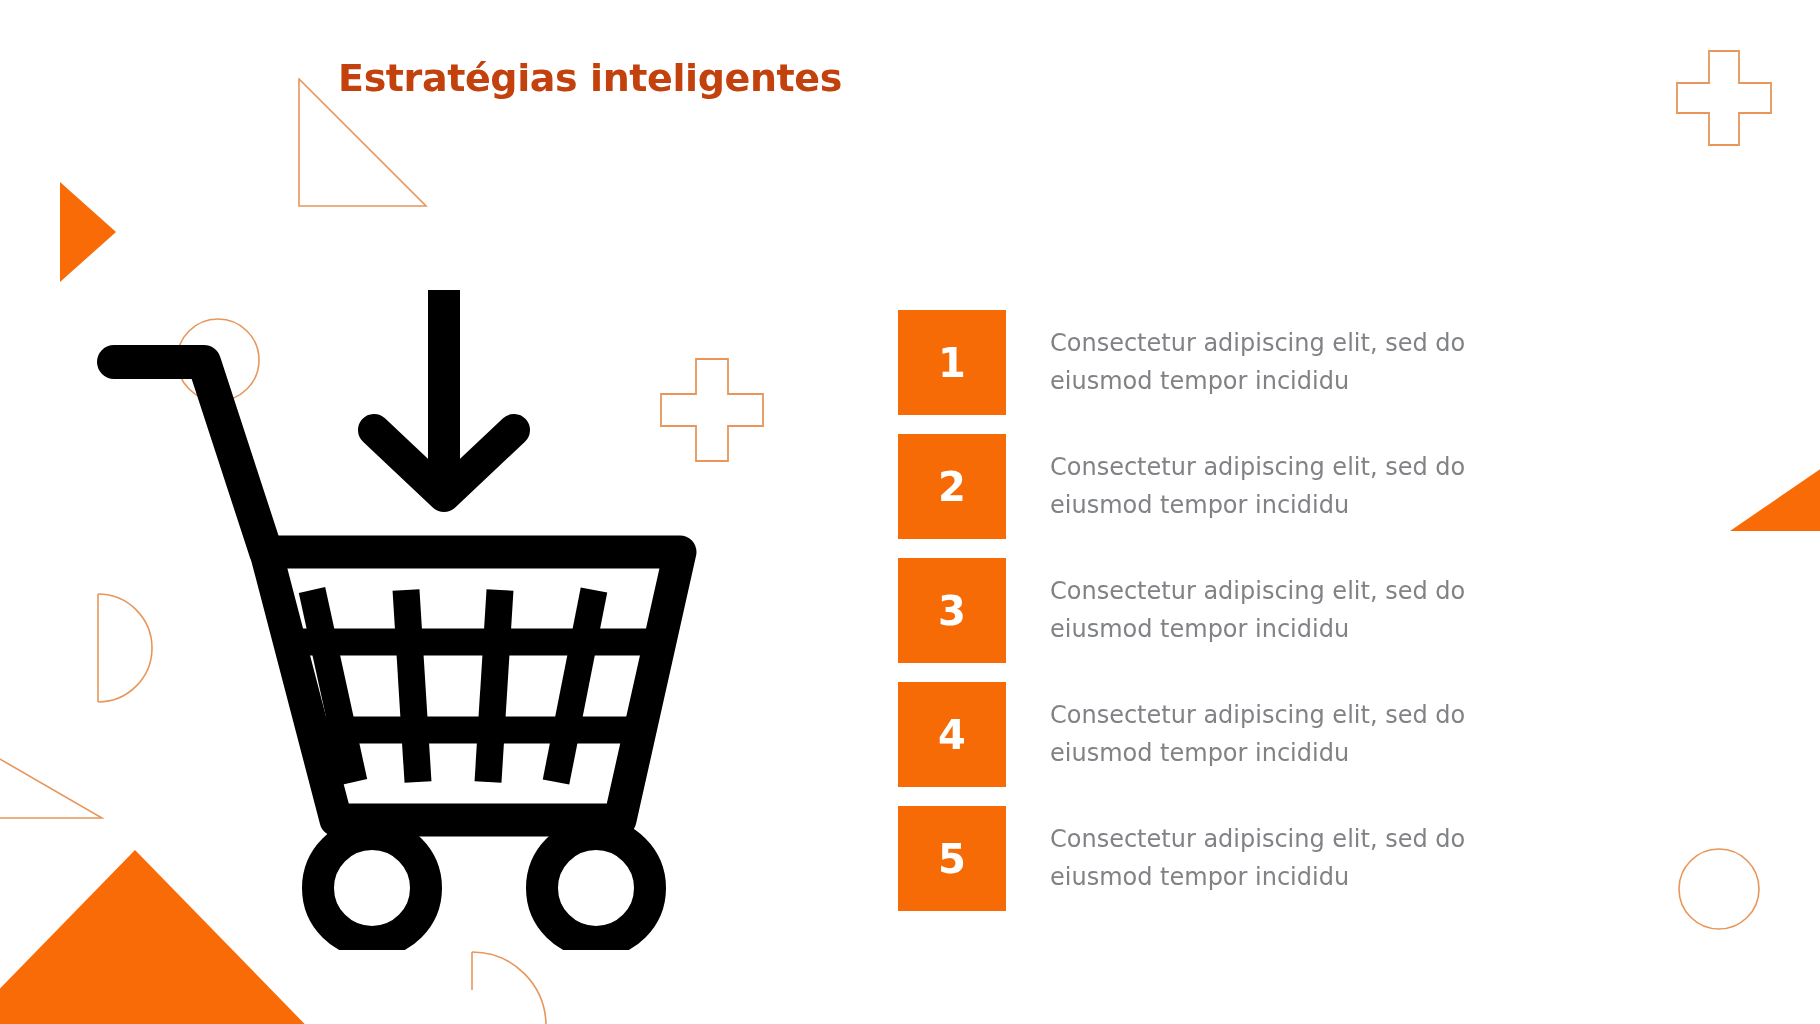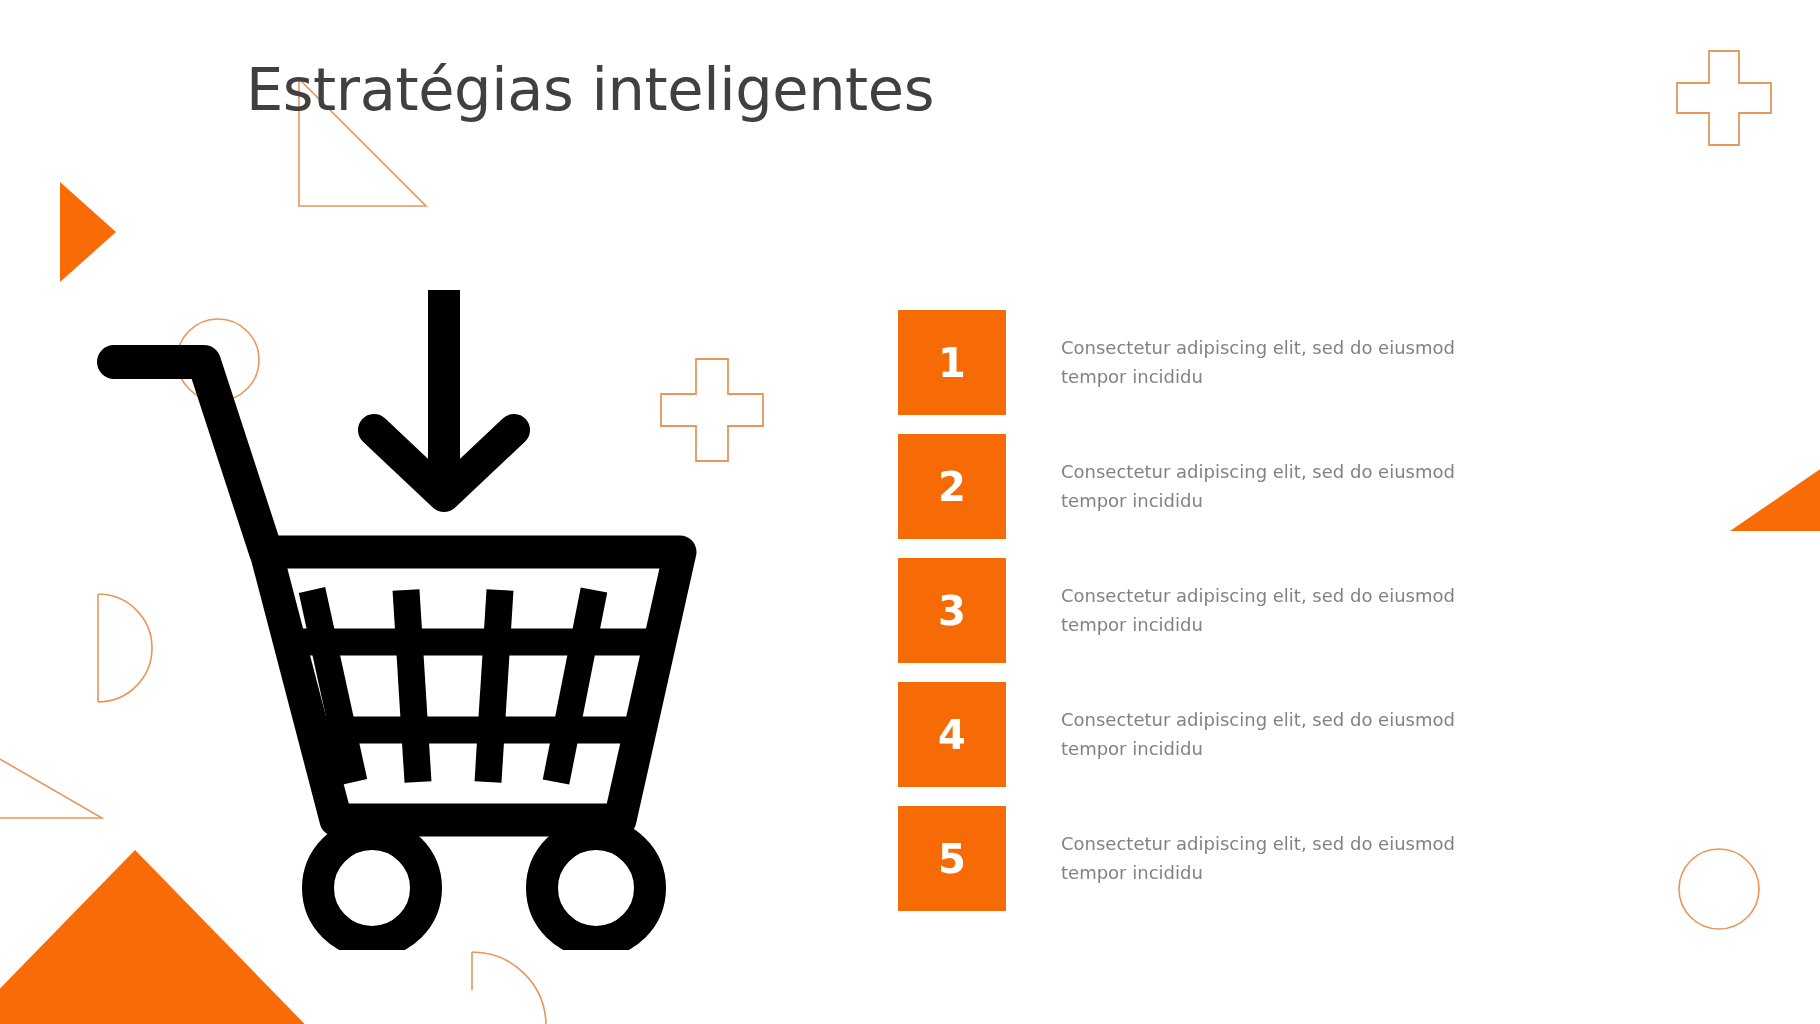--- a/index.html
+++ b/index.html
@@ -32,23 +32,23 @@
   .title-block {
     position: absolute;
     left: 0;
     top: 58px;
     width: 1180px;
     text-align: center;
     z-index: 5;
   }
   .title-line1 {
     font-family: "DejaVu Sans", sans-serif;
-    font-size: 59px;
-    font-weight: 400;
-    color: #404040;
+    font-size: 38px;
+    font-weight: 700;
+    color: #c2410c;
     letter-spacing: -0.4px;
     line-height: 1.07;
     white-space: nowrap;
   }
   .title-line2 {
     font-family: "DejaVu Sans", sans-serif;
     font-size: 55px;
     font-weight: 700;
     color: #F4620F;
     letter-spacing: -0.3px;
@@ -89,23 +89,23 @@
     color: #ffffff;
     display: flex;
     align-items: center;
     justify-content: center;
     font-family: "DejaVu Sans", sans-serif;
     font-size: 40px;
     font-weight: 700;
     line-height: 1;
   }
   .item-text {
-    margin-left: 55px;
-    font-family: "DejaVu Sans", sans-serif;
-    font-size: 18px;
+    margin-left: 44px;
+    font-family: "DejaVu Sans", sans-serif;
+    font-size: 24px;
     font-weight: 400;
     color: #808285;
     line-height: 1.58;
     max-width: 440px;
   }
 </style>
 </head>
 <body>
 
 <div class="slide">

